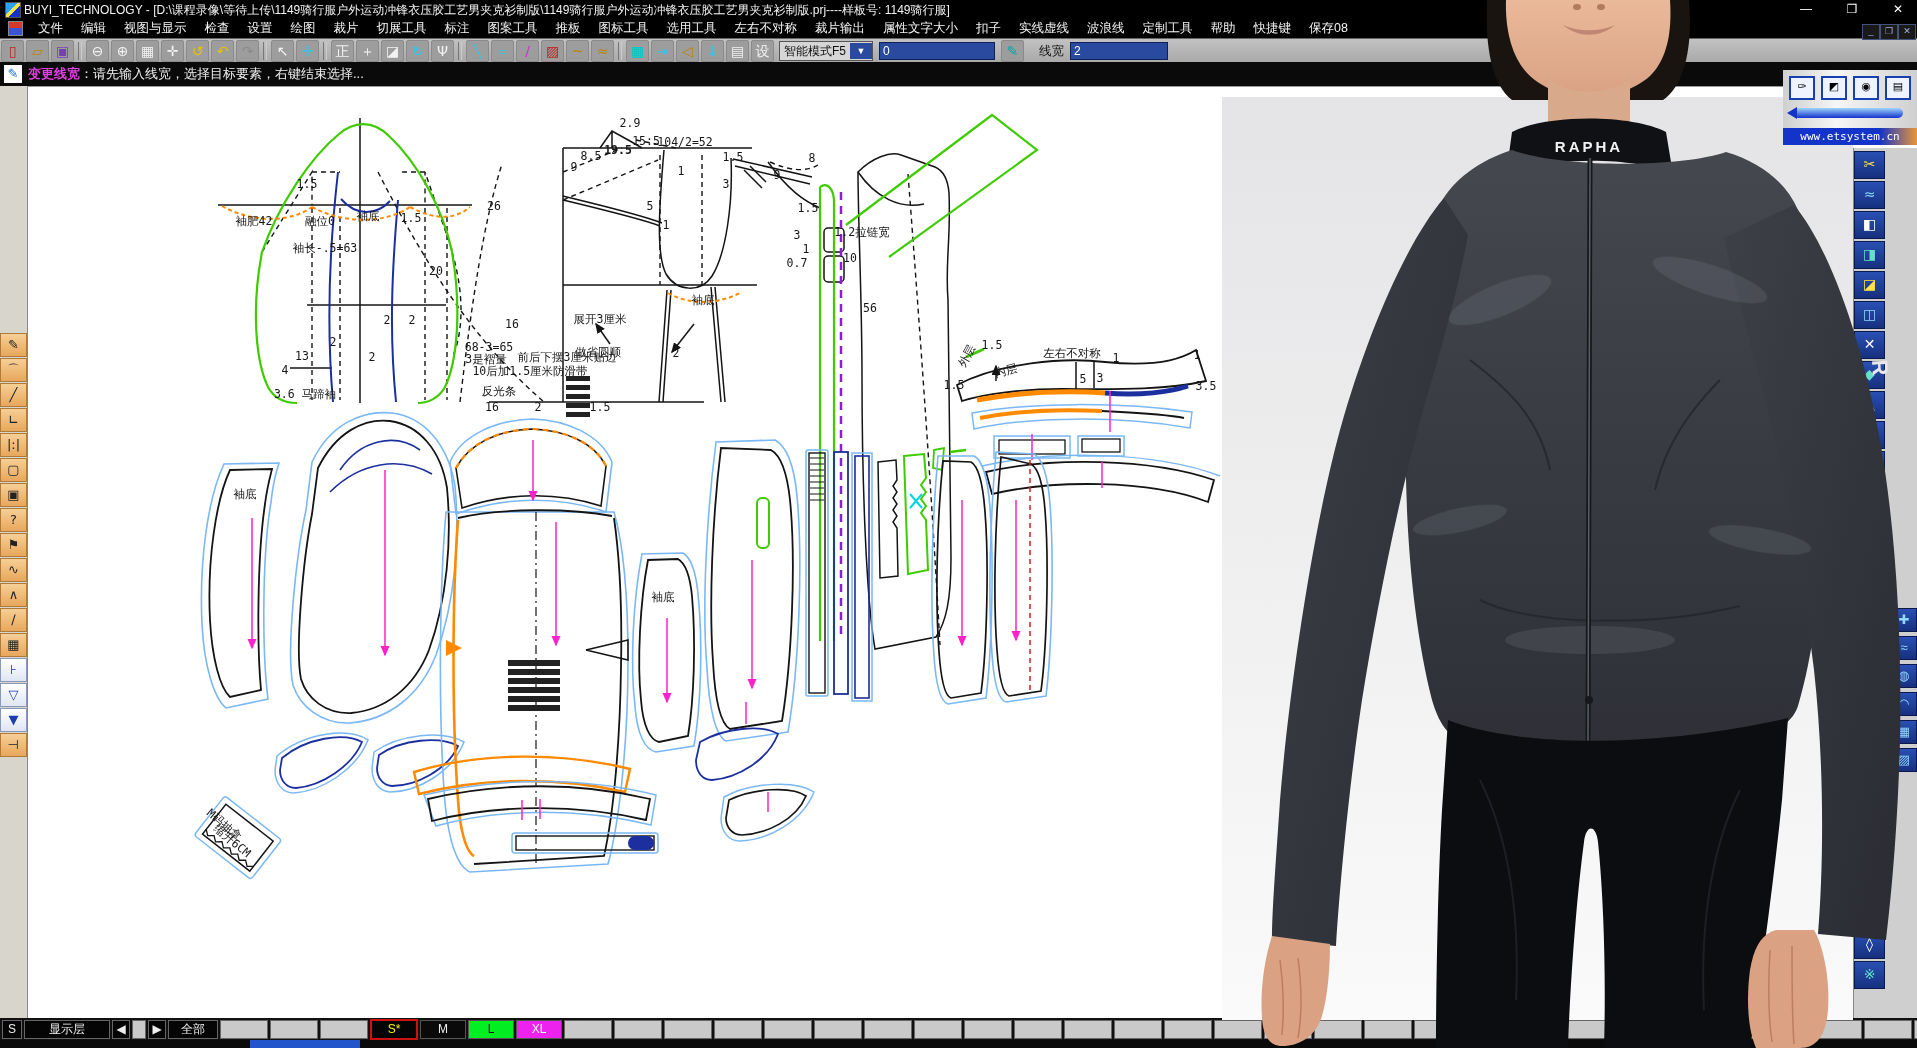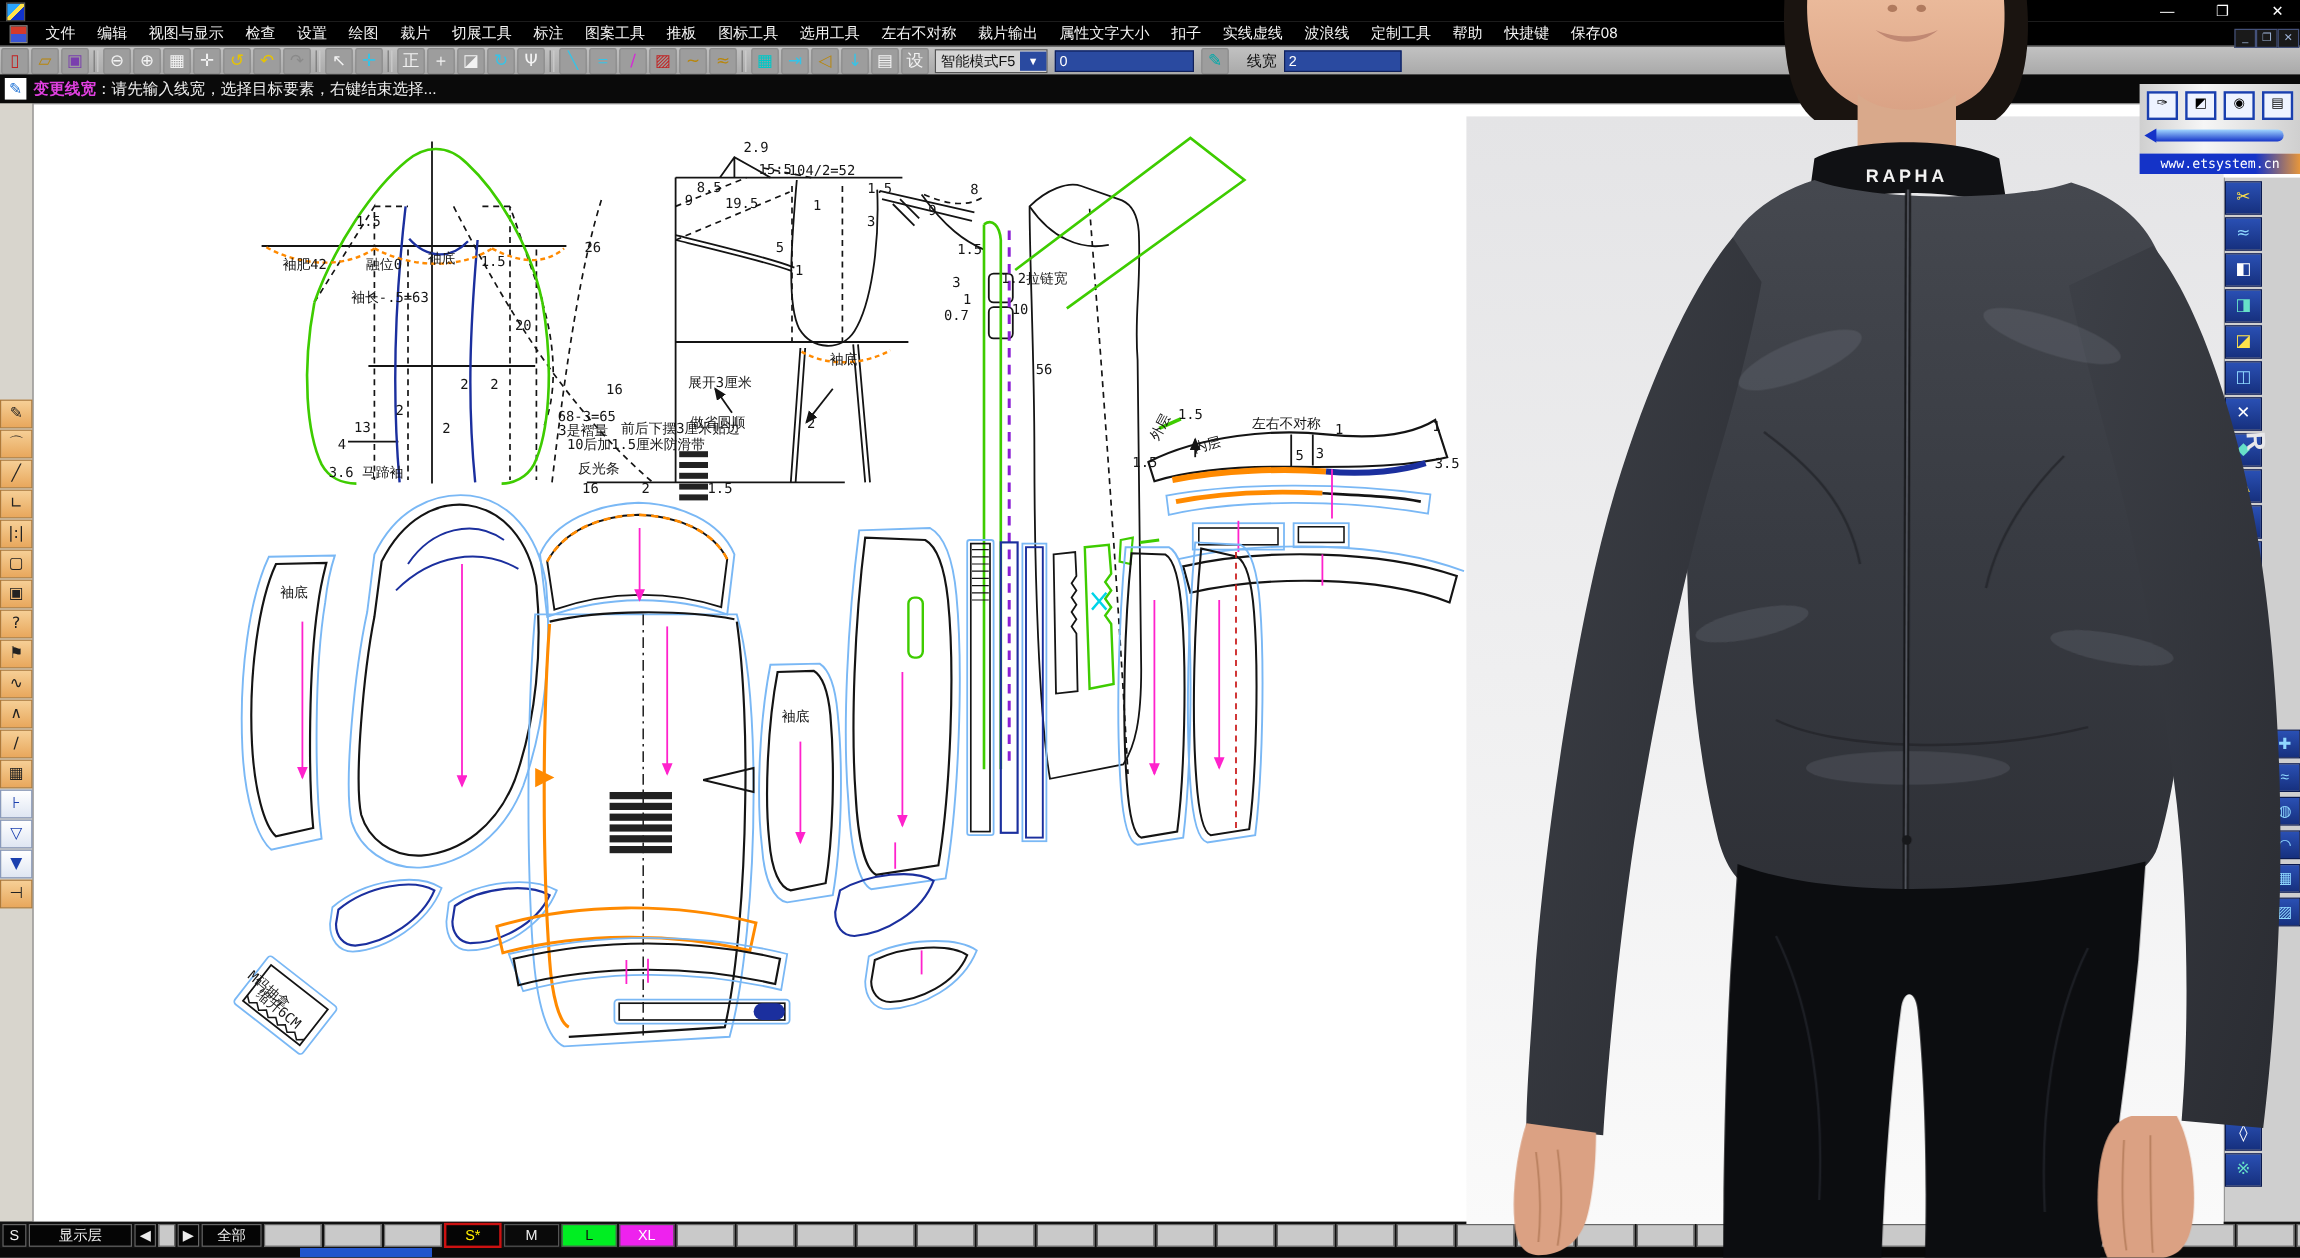--- a/index.html
+++ b/index.html
@@ -293,21 +293,21 @@
       <div class="anno" style="left: 494px; top: 206px;">26</div>
       <div class="anno" style="left: 512px; top: 324px;">16</div>
       <div class="anno" style="left: 489px; top: 347px;">68-3=65</div>
       <div class="anno" style="left: 486px; top: 359px;">3是褶量</div>
       <div class="anno" style="left: 499px; top: 391px;">反光条</div>
       <div class="anno" style="left: 630px; top: 123px;">2.9</div>
       <div class="anno" style="left: 646px; top: 141px;">15:5</div>
       <div class="anno" style="left: 685px; top: 142px;">104/2=52</div>
       <div class="anno" style="left: 591px; top: 156px;">8.5</div>
       <div class="anno" style="left: 574px; top: 167px;">9</div>
-      <div class="anno" style="left: 618px; top: 169px;">19.5</div>
+      <div class="anno" style="left: 618px; top: 150px; font-weight: bold;">19.5</div>
       <div class="anno" style="left: 681px; top: 171px;">1</div>
       <div class="anno" style="left: 650px; top: 206px;">5</div>
       <div class="anno" style="left: 666px; top: 225px;">1</div>
       <div class="anno" style="left: 703px; top: 300px;">袖底</div>
       <div class="anno" style="left: 600px; top: 319px;">展开3厘米</div>
       <div class="anno" style="left: 598px; top: 324px; margin-top: 28px;">做省圆顺</div>
       <div class="anno" style="left: 567px; top: 357px;">前后下摆3厘米贴边</div>
       <div class="anno" style="left: 530px; top: 371px;">10后加1.5厘米防滑带</div>
       <div class="anno" style="left: 492px; top: 407px;">16</div>
       <div class="anno" style="left: 538px; top: 407px;">2</div>
@@ -335,20 +335,21 @@
       <div class="anno" style="left: 1197px; top: 355px;">1</div>
       <div class="anno" style="left: 1206px; top: 386px;">3.5</div>
       <div class="anno" style="left: 245px; top: 494px;">袖底</div>
       <div class="anno" style="left: 663px; top: 597px;">袖底</div>
       <div class="anno" style="left: 224px; top: 825px; transform: translate(-50%, -50%) rotate(40deg);">M码抽拿</div>
       <div class="anno" style="left: 232px; top: 841px; transform: translate(-50%, -50%) rotate(40deg);">缩升6CM</div>
     </div>
 
   <div id="titlebar" class="abs">
     <div id="app-icon"></div>
+    <div id="title-text">BUYI_TECHNOLOGY - [D:\课程录像\等待上传\1149骑行服户外运动冲锋衣压胶工艺男夹克衫制版\1149骑行服户外运动冲锋衣压胶工艺男夹克衫制版.prj----样板号: 1149骑行服]</div>
   </div>
   <div class="wbtn" style="left:1786px;z-index:45;">—</div>
   <div class="wbtn" style="left:1832px;z-index:45;">❐</div>
   <div class="wbtn" style="left:1878px;z-index:45;">✕</div>
   <div class="mdi-btn" style="left:1862px;">_</div>
   <div class="mdi-btn" style="left:1880px;">❐</div>
   <div class="mdi-btn" style="left:1898px;">✕</div>
 
   <div id="menubar" class="abs">
     <div id="menu-icon"></div>

